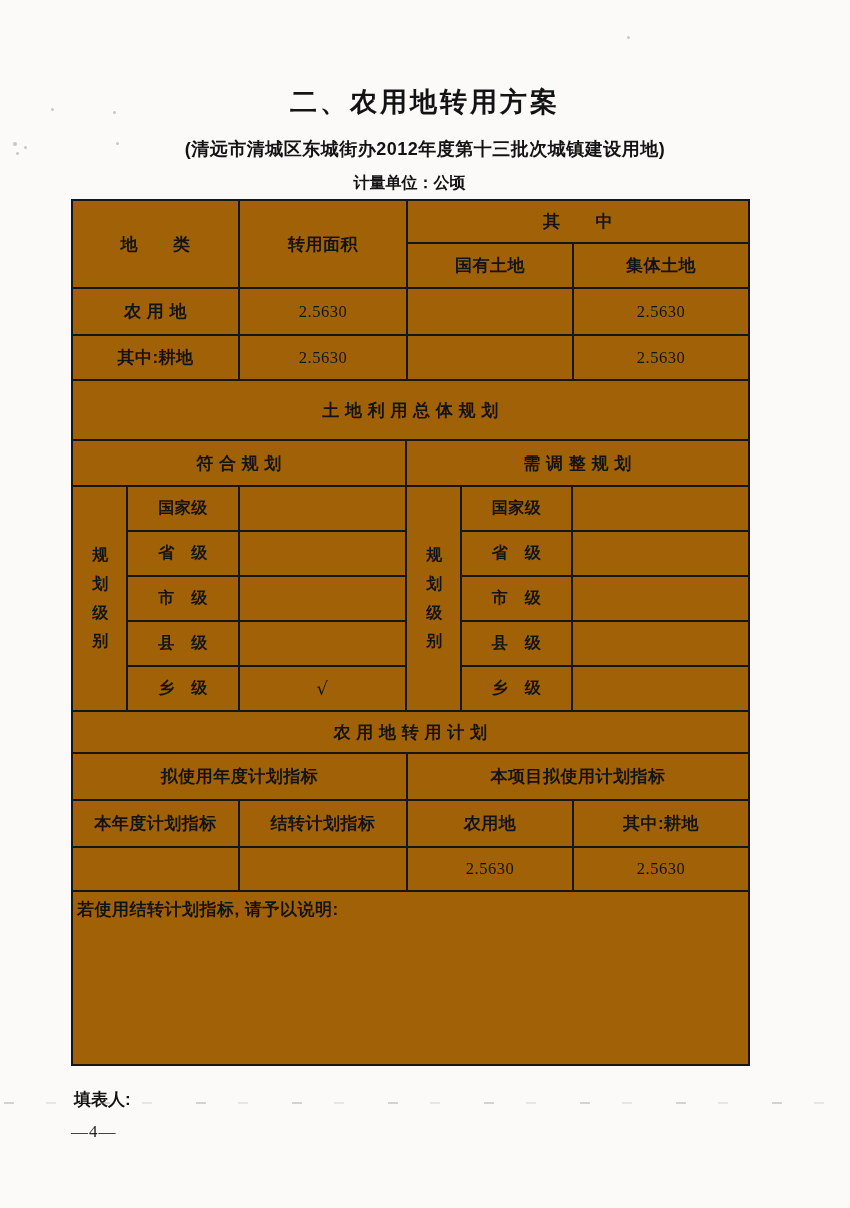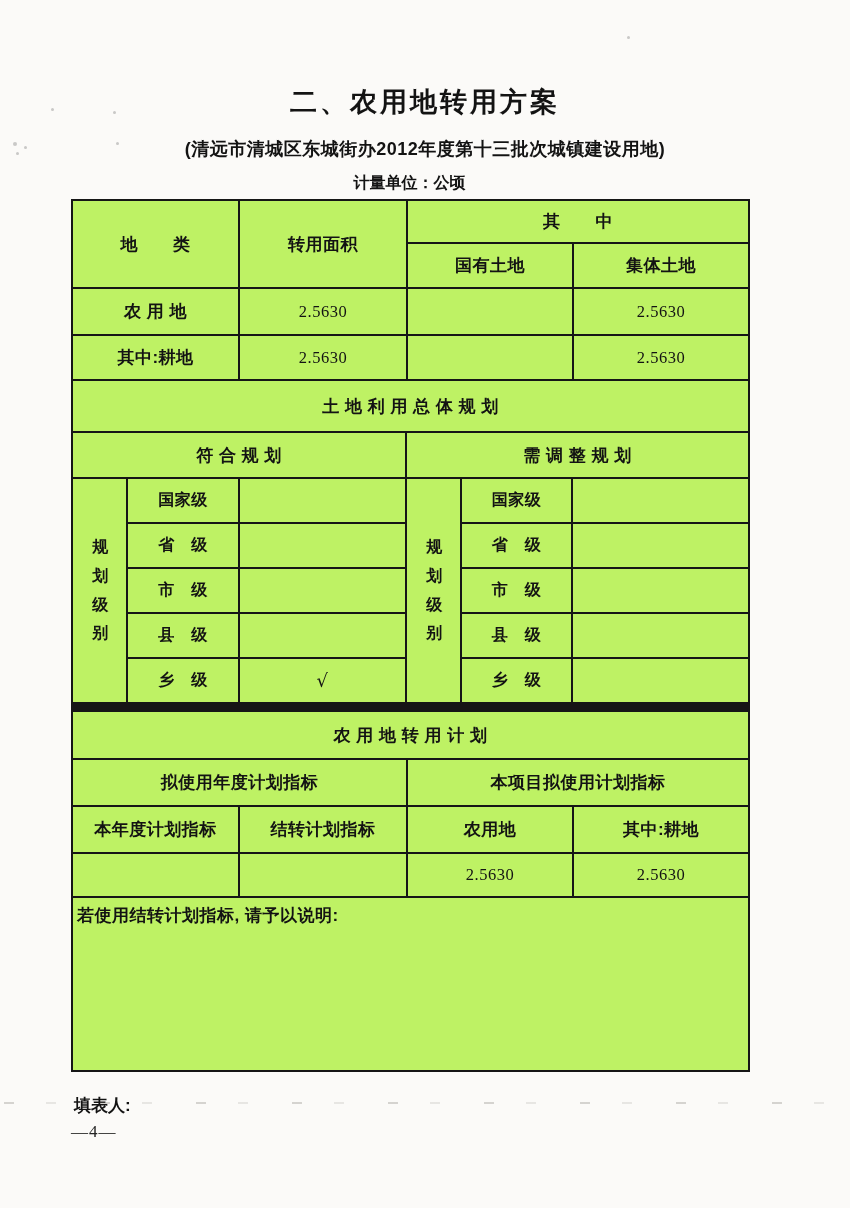--- a/index.html
+++ b/index.html
@@ -32,39 +32,39 @@
   .tbl {
     width:675px; background:#161616; border:2px solid #161616;
     display:flex; flex-direction:column; gap:2px;
   }
   .grid { display:grid; gap:2px; }
   .secA { grid-template-columns:165px 166px 164px 174px; grid-template-rows:41px 43px 45px 43px; }
   .secC { grid-template-columns:53px 110px 165px 53px 109px 175px; grid-template-rows:44px repeat(5,43px); }
   .secE { grid-template-columns:165px 166px 164px 174px; grid-template-rows:45px 45px 42px; }
 
   .cell {
-    background:#bef264;
+    background:#a16207;
     display:flex; align-items:center; justify-content:center;
     font-weight:bold; font-size:17px; letter-spacing:0.5px;
     overflow:hidden;
   }
   .num {
     font-family:"Liberation Serif", serif;
     font-weight:normal; font-size:16.5px; letter-spacing:0.5px;text-align:center;
   }
   .check { font-family:"DejaVu Sans", sans-serif; font-weight:normal; font-size:18px; }
   .lvl { font-size:16px; }
   .vert-cell { align-items:center; }
   .vert-text {
     width:1.15em; word-break:break-all;
     line-height:1.8; text-align:right;
     font-size:16px; font-weight:bold;
   }
-  .title-row { height:50px; }
-  .titleD-row { height:46px;margin-top:8px; }
+  .title-row { height:58px; }
+  .titleD-row { height:40px; }
   .note-cell {
     display:block; height:160px;
     text-align:left; padding:6px 4px;
     font-size:17px; font-weight:bold; letter-spacing:0.5px;
   }
 
   
   .c1{grid-column:1} .c2{grid-column:2} .c3{grid-column:3} .c4{grid-column:4} .c5{grid-column:5} .c6{grid-column:6}
   .r1{grid-row:1} .r2{grid-row:2} .r3{grid-row:3} .r4{grid-row:4} .r5{grid-row:5} .r6{grid-row:6}
   .rs12{grid-row:1/3} .rs27{grid-row:2/7}

